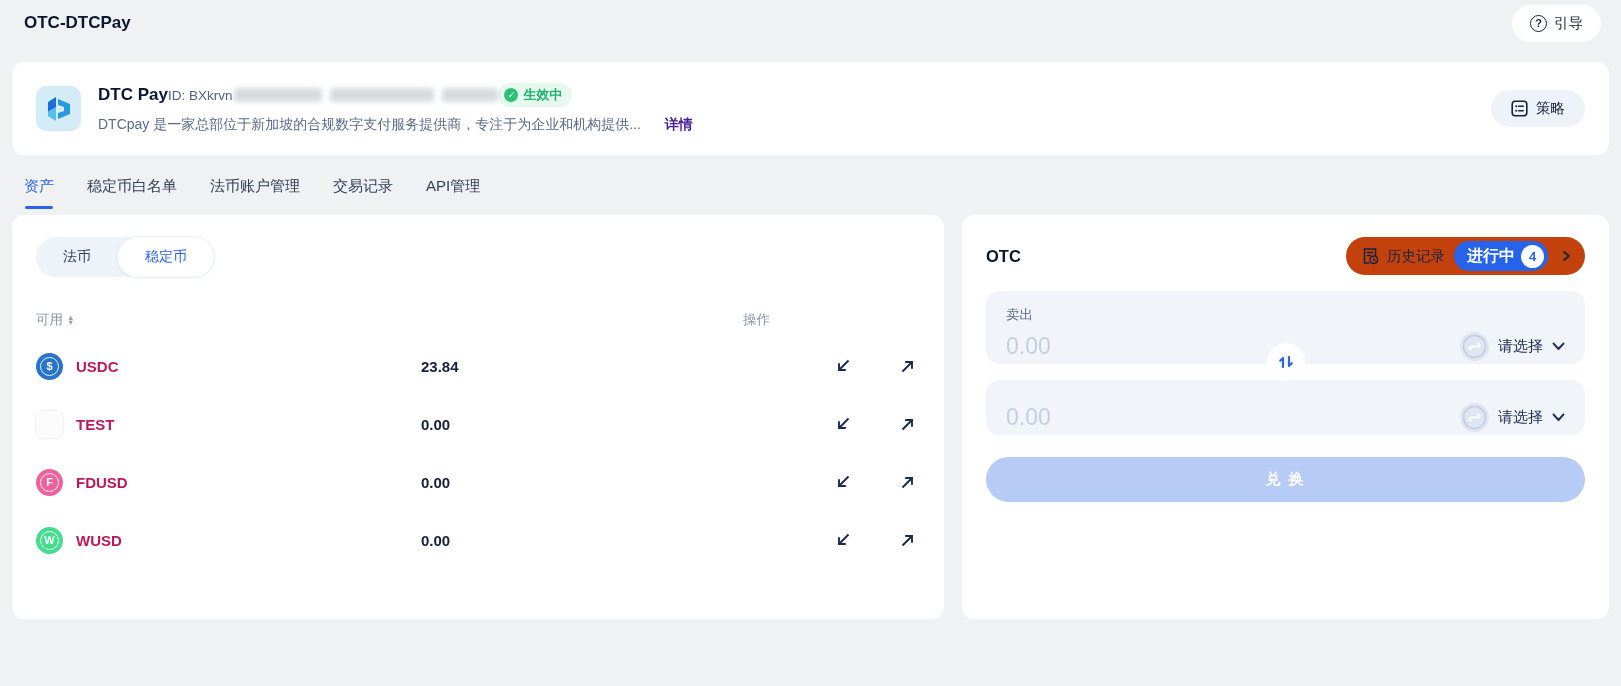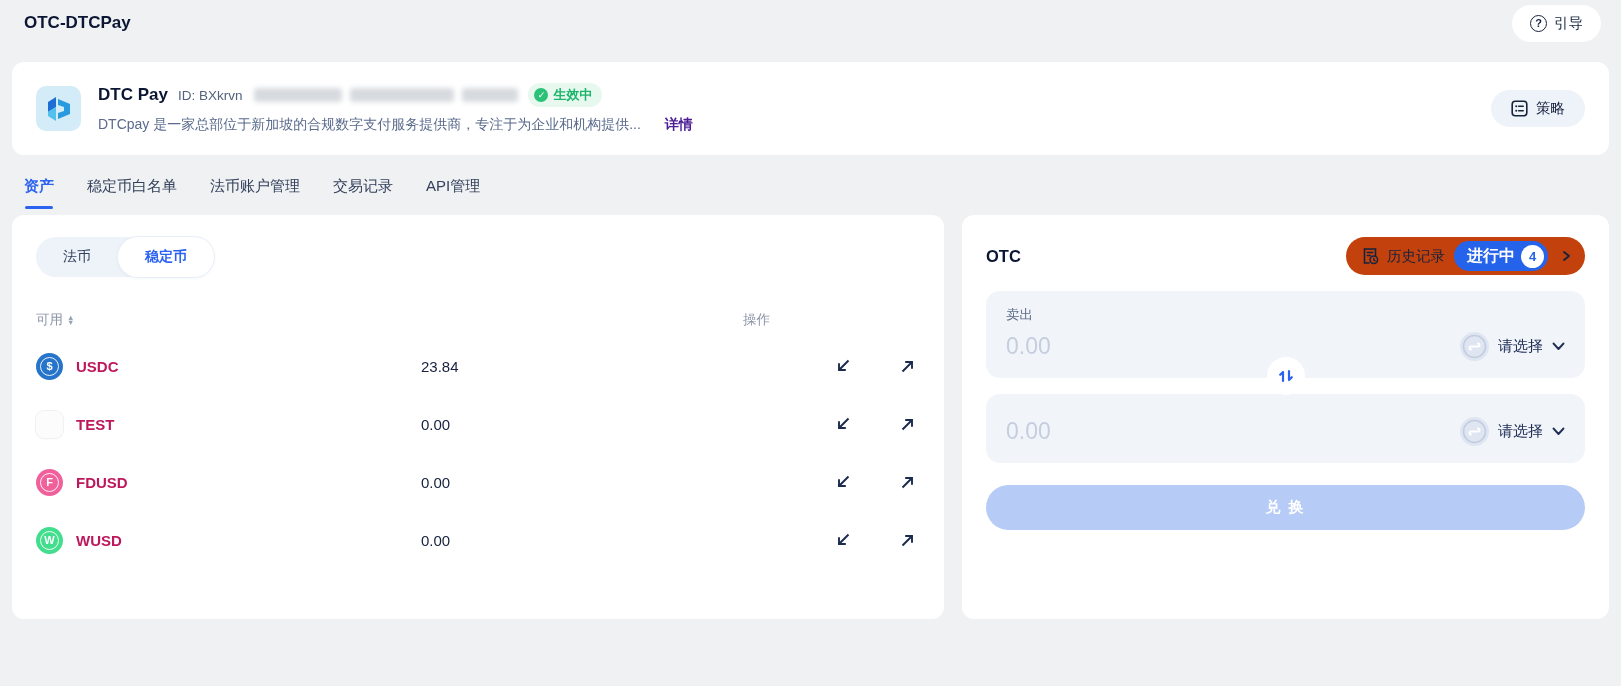--- a/index.html
+++ b/index.html
@@ -19,78 +19,78 @@
   .q-icon { width:17px; height:17px; border:1.6px solid #16233f; border-radius:50%;
     display:flex; align-items:center; justify-content:center; font-size:11px; font-weight:bold; color:#16233f; }
   
   .header-card {
     margin:16px 12px 0; background:#fff; border-radius:12px;
     padding:18px 24px; display:flex; align-items:center; min-height:93px;
   }
   .logo { width:45px; height:45px; border-radius:10px; background:#d4ebf8;
     display:flex; align-items:center; justify-content:center; flex:none; }
   .m-info { margin-left:17px; flex:1; min-width:0; }
-  .m-row1 { display:flex; align-items:center; gap:10px; }
+  .m-row1 { display:flex; align-items:center; }
   .m-name { font-size:17px; font-weight:bold; color:#0a1633; }
   .m-id { font-size:13.5px; color:#53627f; }
   .id-blur { display:inline-flex; gap:8px; margin-left:2px; vertical-align:middle; }
   .id-blur i { display:inline-block; height:14px; border-radius:3px; background:#d7dadf; filter:blur(2.5px); }
   .badge-active { display:inline-flex; align-items:center; gap:5px; background:#e7f8ef;
     border-radius:12px; height:24px; padding:0 10px 0 6px; font-size:13px; color:#1cb56b; font-weight:bold; }
   .check-ic { width:14px; height:14px; border-radius:50%; background:#2bc278; color:#fff;
     display:flex; align-items:center; justify-content:center; font-size:9px; }
   .m-desc { margin-top:9px; font-size:14px; color:#5a6b8c; }
   .detail-link { color:#4c1d95; font-weight:bold; cursor:pointer; margin-left:20px; }
   .strategy-btn { margin-left:auto; display:flex; align-items:center; gap:8px;
     background:#eef2f9; border:none; border-radius:19px; height:37px; padding:0 20px;
     font-size:14.5px; color:#16233f; cursor:pointer; font-family:inherit; flex:none; }
   
   .tabs { display:flex; gap:33px; padding:0 24px; margin-top:12px; }
   .tab { font-size:15px; color:#33415c; padding:10px 0 13px; cursor:pointer; position:relative; }
-  .tab.active { color:#2b63f0; font-weight:bold; }
+  .tab.active { color:#2b63f0; font-weight:normal; }
   .tab.active::after { content:""; position:absolute; left:50%; transform:translateX(-50%);
     bottom:0; width:28px; height:3px; border-radius:2px; background:#2b63f0; }
   
   .content { display:flex; gap:18px; margin:6px 12px 0; align-items:stretch; height:404px; }
   .assets-card { width:932px; background:#fff; border-radius:12px; padding:22px 24px; flex:none; }
   .otc-card { flex:1; background:#fff; border-radius:12px; padding:22px 24px; }
   
   .toggle { display:inline-flex; background:#eef2f9; border-radius:20px; height:40px; align-items:center; }
   .toggle-opt { padding:0 27px; font-size:14px; color:#33415c; height:40px; display:flex; align-items:center; cursor:pointer; border-radius:20px; }
-  .toggle-opt.sel { background:#fff; color:#2b63f0; font-weight:bold; box-shadow:0 0 0 1px #e8eef7, 0 1px 4px rgba(30,60,120,.06); }
+  .toggle-opt.sel { background:#fff; color:#2b63f0; font-weight:normal; box-shadow:0 0 0 1px #e8eef7, 0 1px 4px rgba(30,60,120,.06); }
   
   .tbl { margin-top:26px; }
   .trow { display:grid; grid-template-columns:385px 1fr 150px; align-items:center; height:58px; }
   .thead { height:34px; font-size:13.5px; color:#8b95a9; }
   .th-avail { display:flex; align-items:center; gap:4px; }
   .sort { display:flex; flex-direction:column; line-height:5px; font-size:7.5px; color:#9aa3b5; cursor:pointer; }
   .th-ops { text-align:right; }
   .coin-cell { display:flex; align-items:center; gap:13px; }
   .coin-ic { width:27px; height:27px; border-radius:50%; display:flex; align-items:center; justify-content:center; flex:none; }
   .coin-ring { width:19px; height:19px; border:1.4px solid rgba(255,255,255,.9); border-radius:50%;
     display:flex; align-items:center; justify-content:center; font-size:11px; font-weight:bold; color:#fff; }
   .c-usdc { background:#2775ca; } .c-fdusd { background:#f0619c; } .c-wusd { background:#43dd8e; }
   .c-test { background:#fcfcfc; border-radius:8px; box-shadow:0 0 0 1px #f0f1f4, 0 1px 3px rgba(0,0,0,.04); }
   .coin-name { font-size:15px; font-weight:bold; color:#be185d; }
-  .avail { font-size:15px; font-weight:normal; color:#16203c; }
+  .avail { font-size:15px; font-weight:bold; color:#16203c; }
   .ops { display:flex; justify-content:flex-end; gap:41px; }
   .icon-btn { background:none; border:none; padding:2px; cursor:pointer; display:flex; color:#1a2b4d; }
   
   .otc-head { display:flex; align-items:center; }
   .otc-title { font-size:16.5px; font-weight:bold; color:#0a1633; }
   .hist-group { margin-left:auto; display:flex; align-items:center; background:#c2410c;
     border-radius:19px; height:38px; padding:0 10px 0 15px; gap:9px; }
   .hist-label { display:flex; align-items:center; gap:8px; font-size:14.5px; color:#16233f; cursor:pointer; }
   .progress-pill { display:flex; align-items:center; gap:6px; background:#2563eb; border-radius:15px;
     height:30px; padding:0 4px 0 13px; cursor:pointer; }
   .progress-text { color:#fff; font-size:16px; font-weight:bold; }
   .count-bubble { width:23px; height:23px; background:#fff; border-radius:50%; color:#2563eb;
     font-size:13px; font-weight:bold; display:flex; align-items:center; justify-content:center; }
   .chev-right { display:flex; color:#16233f; cursor:pointer; padding:0 3px; }
-  .amt-box { background:#f1f5fa; border-radius:14px; padding:15px 20px 17px; margin-top:16px; position:relative; }
+  .amt-box { background:#f1f5fa; border-radius:14px; padding:15px 20px 3px; margin-top:16px; position:relative; }
   .amt-label { font-size:13.5px; color:#5d6b89; }
   .amt-row { display:flex; align-items:center; margin-top:8px; }
   .amt-input { border:none; background:transparent; outline:none; font-family:inherit;
     font-size:23px; color:#27335a; width:230px; }
   .amt-input::placeholder { color:#c5cedf; }
   .select { margin-left:auto; display:flex; align-items:center; gap:9px; cursor:pointer; }
   .token-ph { width:29px; height:29px; border-radius:50%; background:#dfe6f2;
     display:flex; align-items:center; justify-content:center; }
   .select-label { font-size:15px; color:#202f55; }
   .swap-wrap { height:0; position:relative; z-index:2; }

